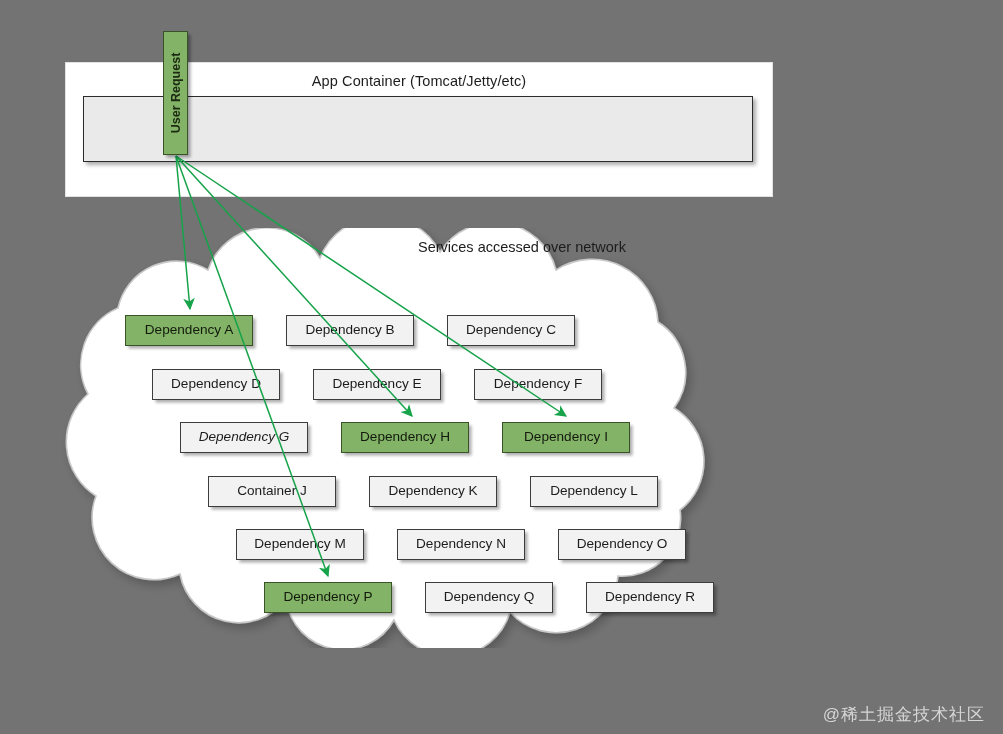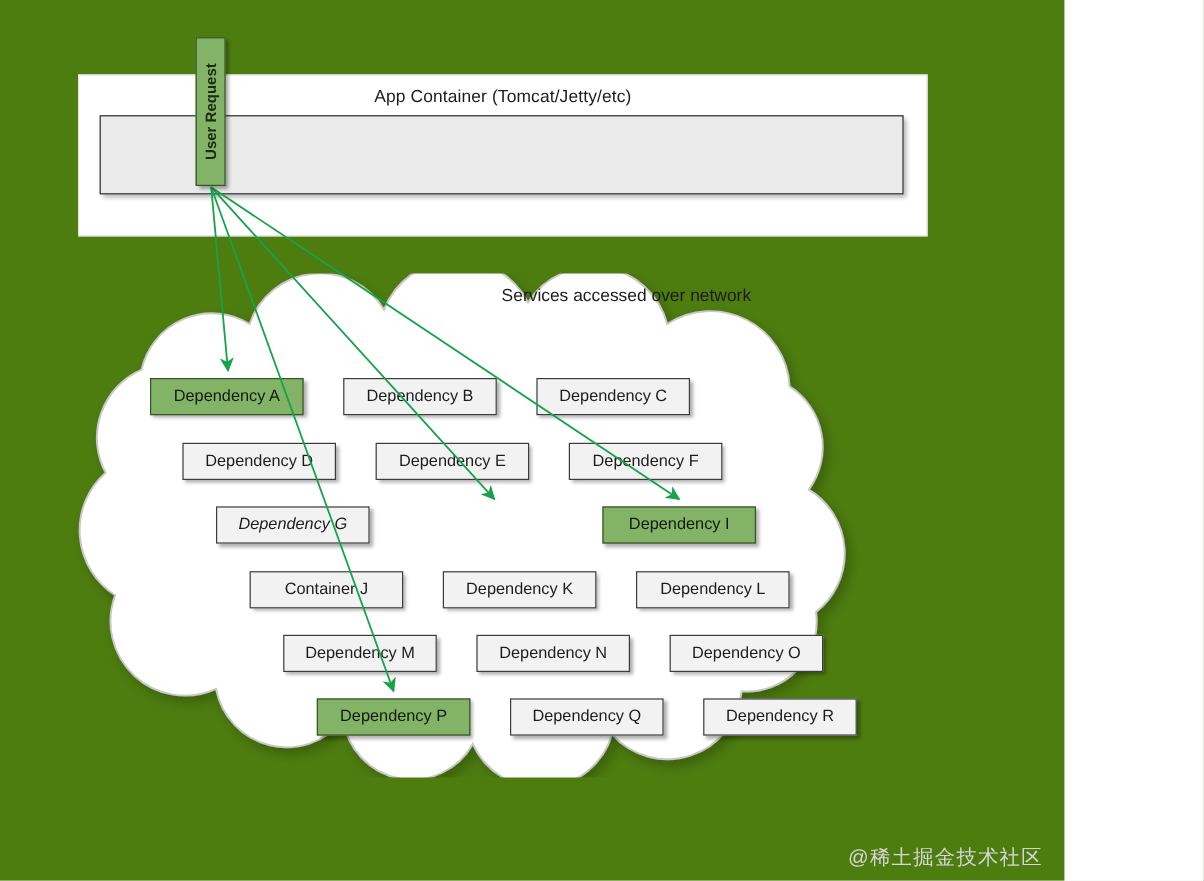--- a/index.html
+++ b/index.html
@@ -6,23 +6,23 @@
     margin: 0;
     padding: 0;
     background: #ffffff;
   }
   body {
     font-family: "Liberation Sans", "DejaVu Sans", sans-serif;
     -webkit-font-smoothing: antialiased;
   }
   #canvas {
     position: relative;
-    width: 887px;
+    width: 1003px;
     height: 734px;
-    background: #4d7c0f;
+    background: #737373;
     overflow: hidden;
   }
 
   
   .app-frame {
     position: absolute;
     left: 65px;
     top: 62px;
     width: 708px;
     height: 135px;
@@ -183,20 +183,21 @@
 
   <div class="dep hl" style="left:125px; top:315px;">Dependency A</div>
   <div class="dep" style="left:286px; top:315px;">Dependency B</div>
   <div class="dep" style="left:447px; top:315px;">Dependency C</div>
 
   <div class="dep" style="left:152px; top:369px;">Dependency D</div>
   <div class="dep" style="left:313px; top:369px;">Dependency E</div>
   <div class="dep" style="left:474px; top:369px;">Dependency F</div>
 
   <div class="dep" style="left:180px; top:422px;font-style:italic;">Dependency G</div>
+  <div class="dep hl" style="left:341px; top:422px;">Dependency H</div>
   <div class="dep hl" style="left:502px; top:422px;">Dependency I</div>
 
   <div class="dep" style="left:208px; top:476px;">Container J</div>
   <div class="dep" style="left:369px; top:476px;">Dependency K</div>
   <div class="dep" style="left:530px; top:476px;">Dependency L</div>
 
   <div class="dep" style="left:236px; top:529px;">Dependency M</div>
   <div class="dep" style="left:397px; top:529px;">Dependency N</div>
   <div class="dep" style="left:558px; top:529px;">Dependency O</div>
 

